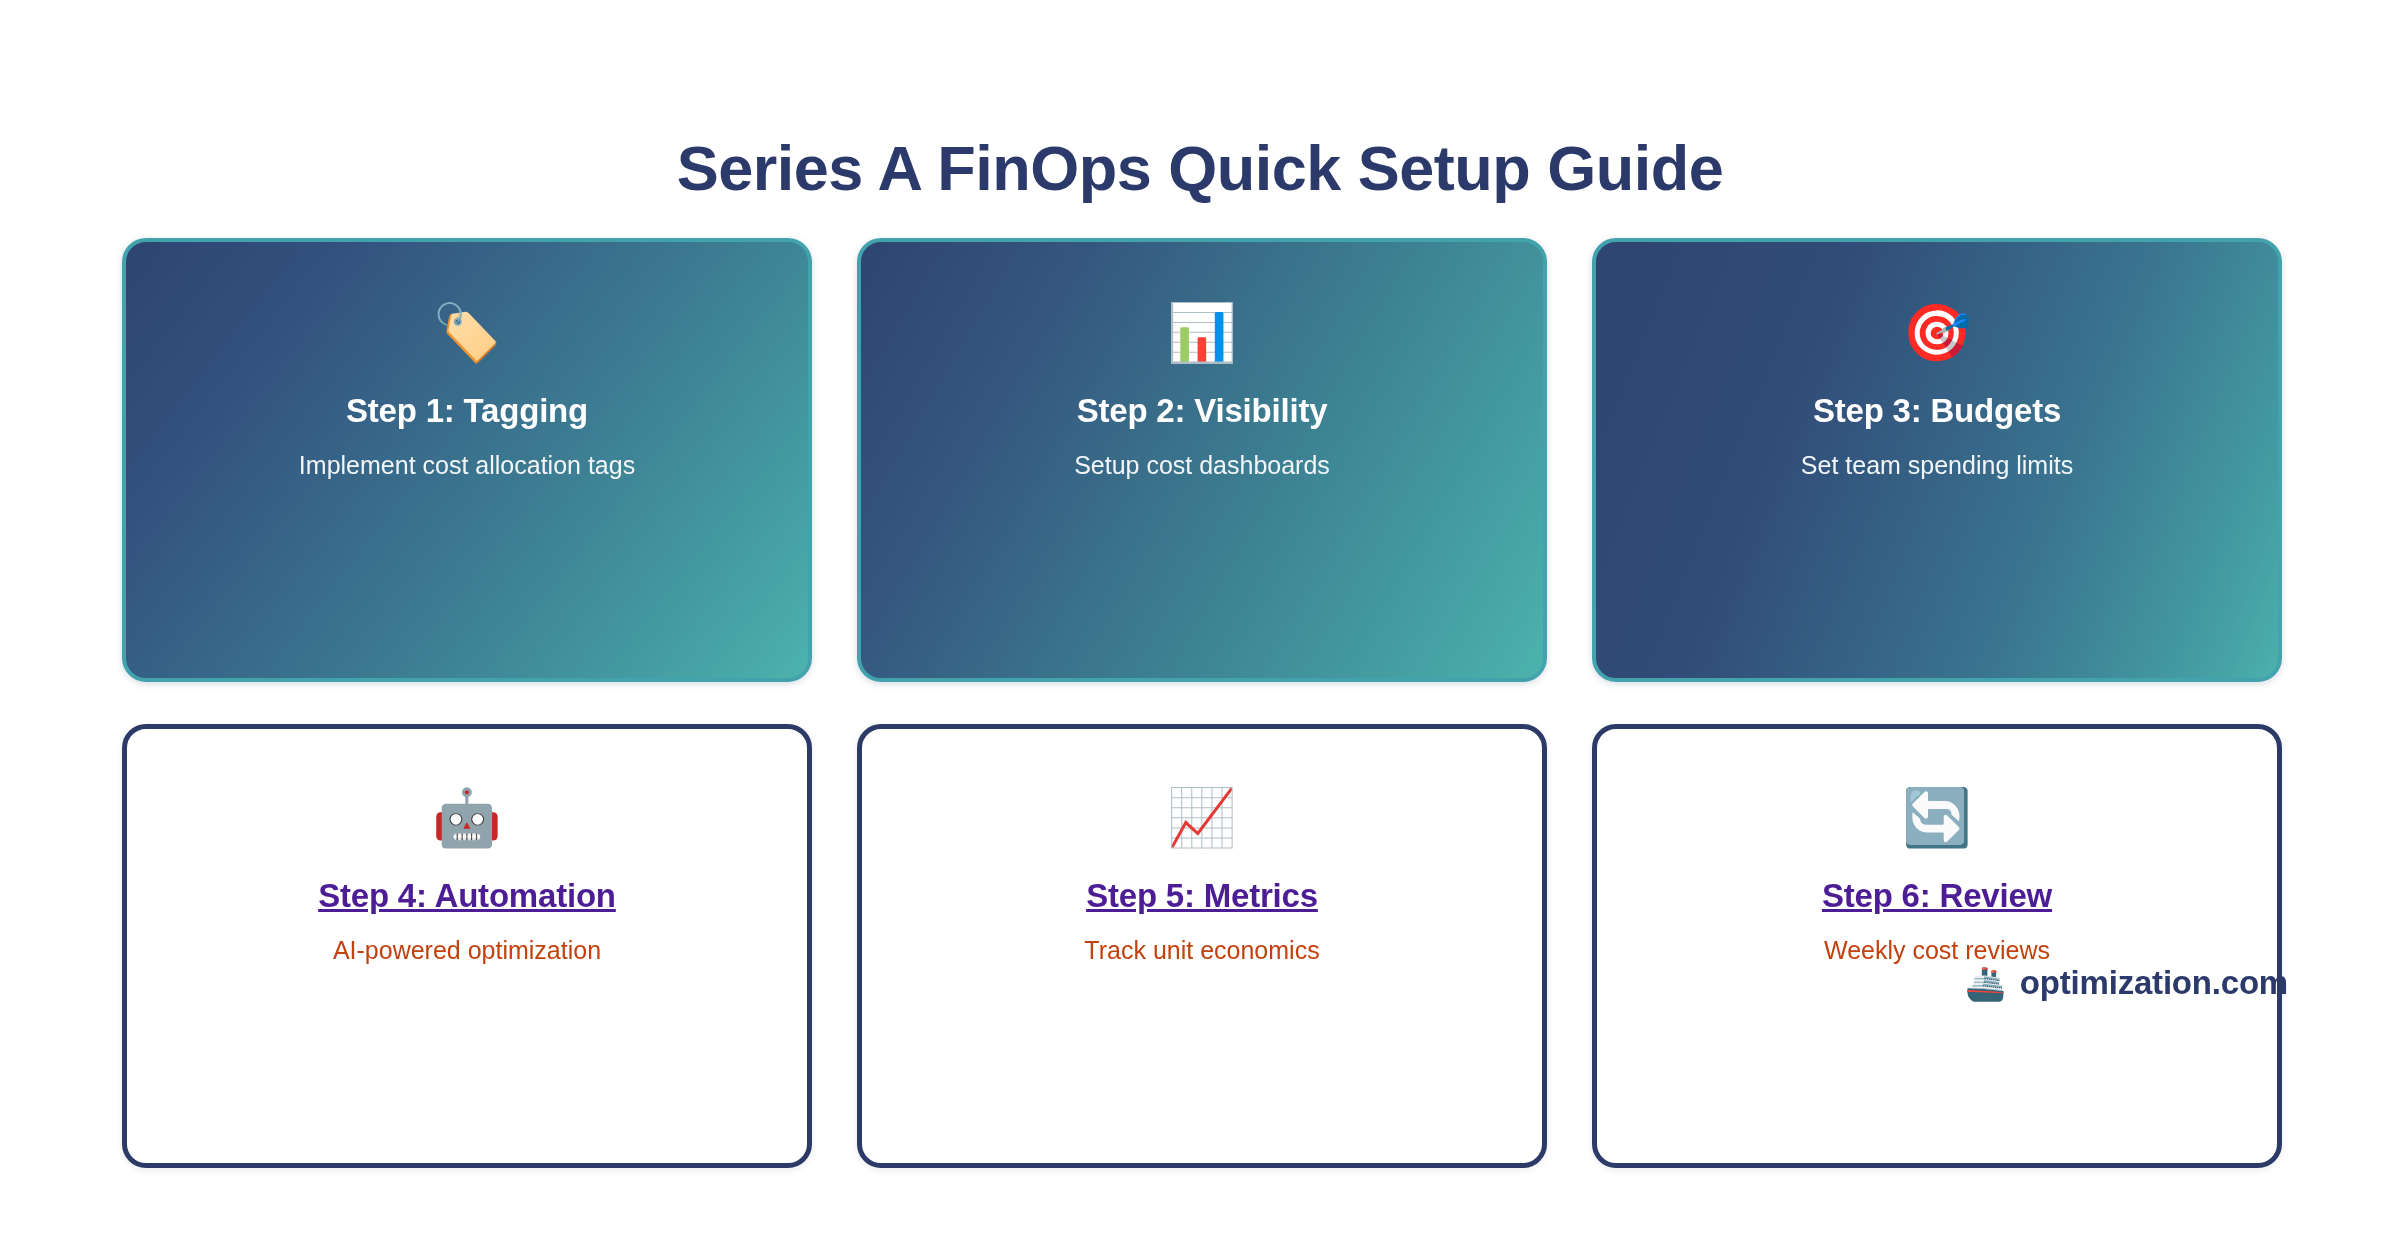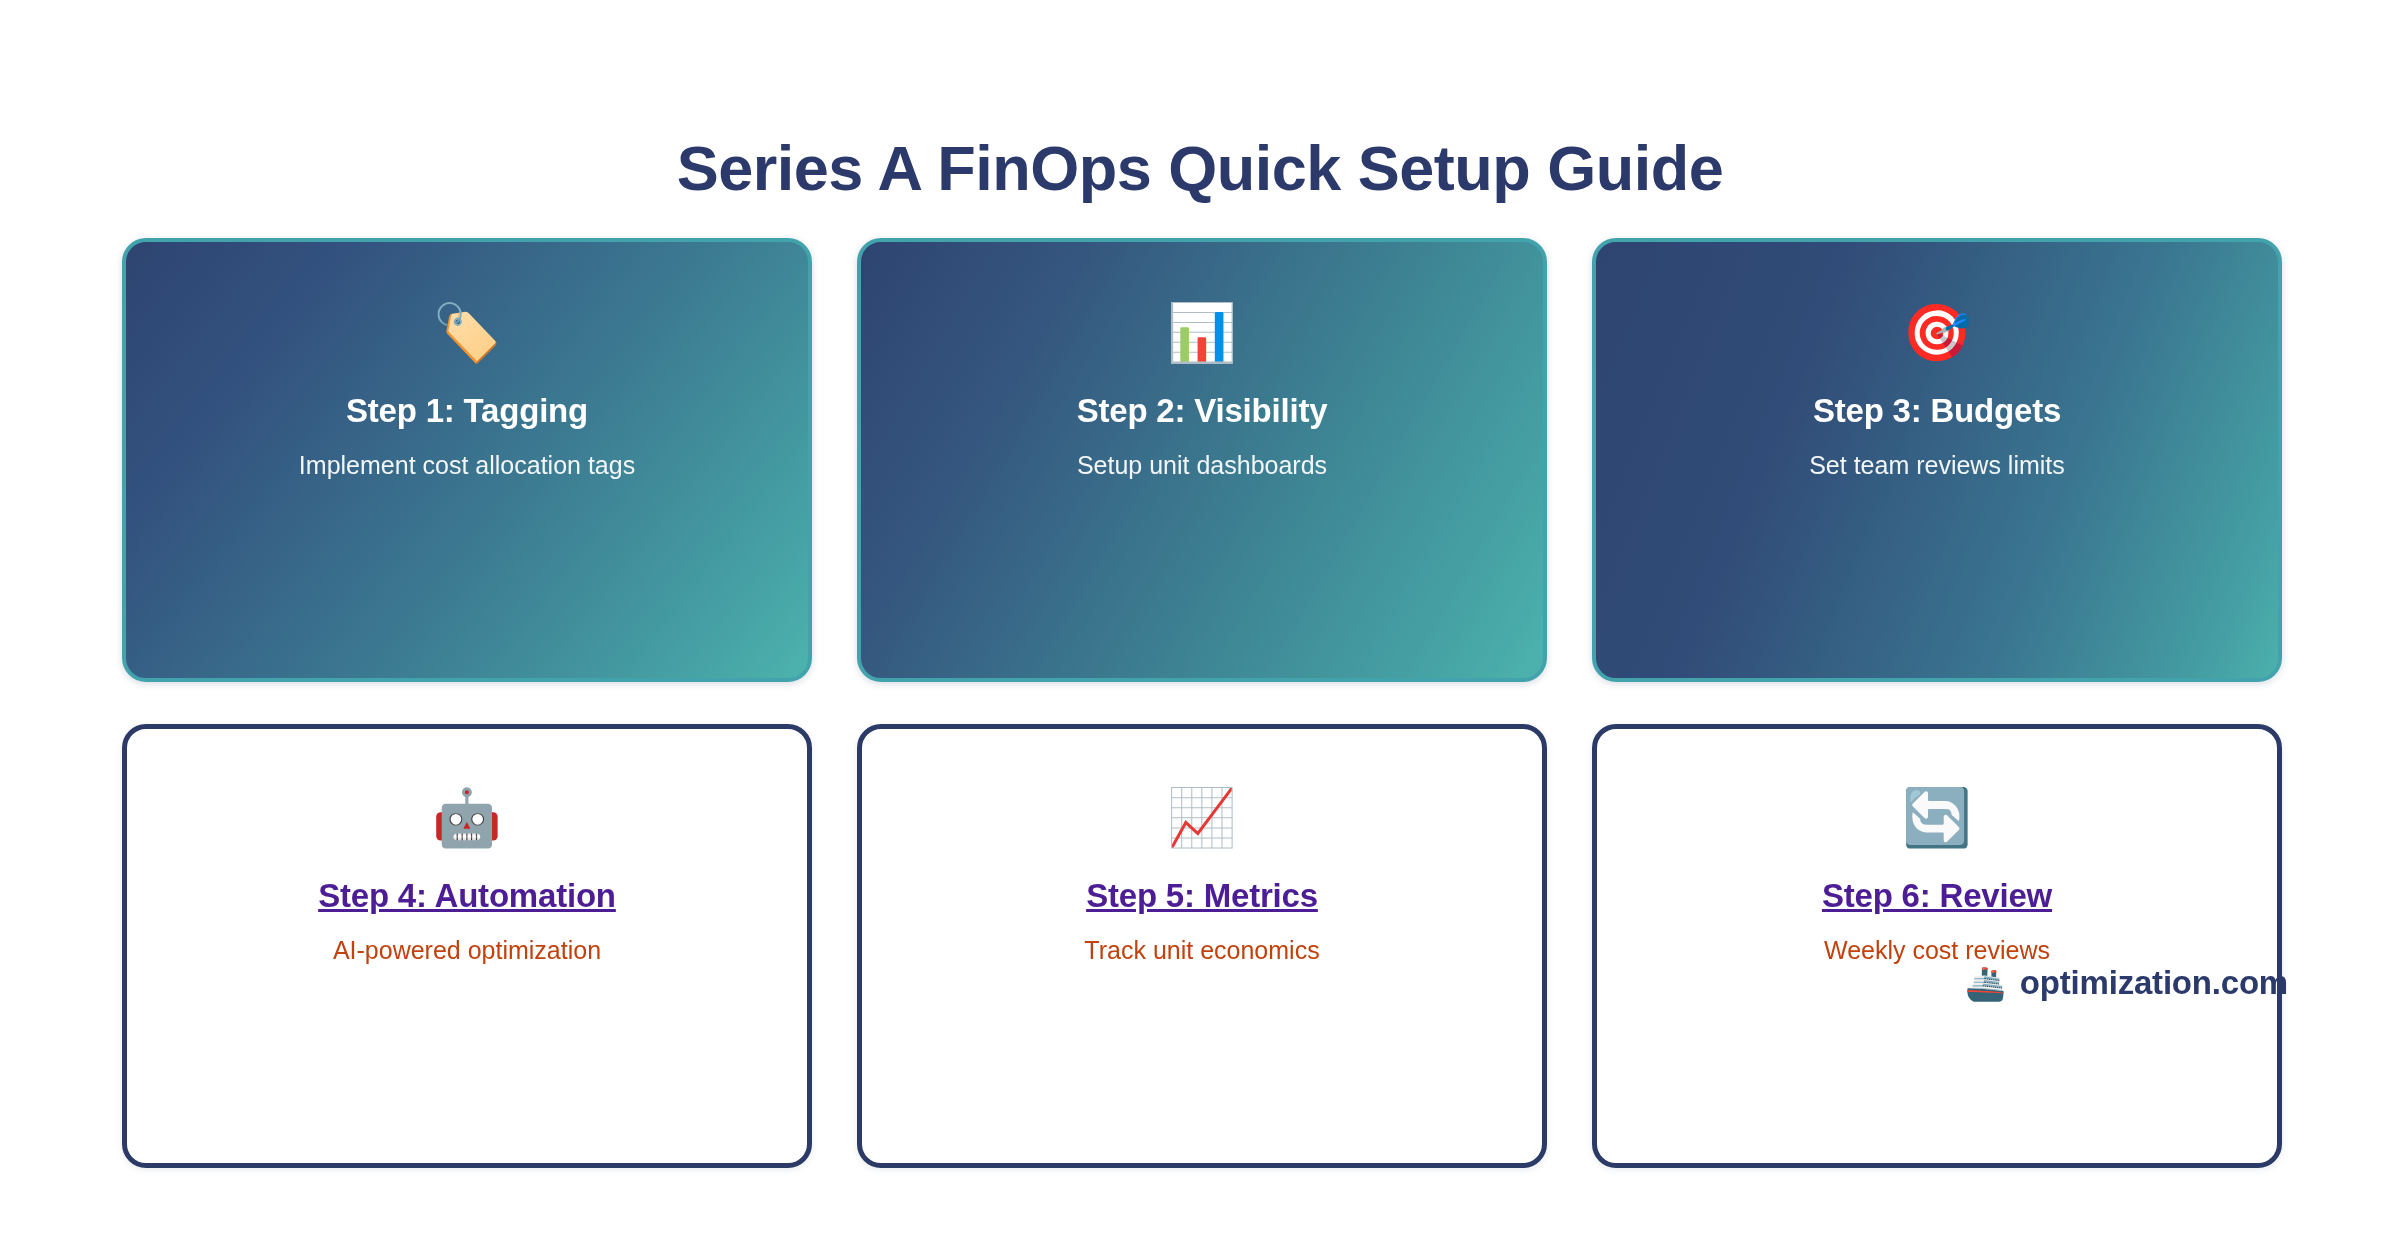--- a/index.html
+++ b/index.html
@@ -150,27 +150,27 @@
 
     <div class="card card--filled c1">
       <div class="card-icon">🏷️</div>
       <div class="card-title">Step 1: Tagging</div>
       <div class="card-desc">Implement cost allocation tags</div>
     </div>
 
     <div class="card card--filled c2">
       <div class="card-icon">📊</div>
       <div class="card-title">Step 2: Visibility</div>
-      <div class="card-desc">Setup unit dashboards</div>
+      <div class="card-desc">Setup cost dashboards</div>
     </div>
 
     <div class="card card--filled c3">
       <div class="card-icon">🎯</div>
       <div class="card-title">Step 3: Budgets</div>
-      <div class="card-desc">Set team reviews limits</div>
+      <div class="card-desc">Set team spending limits</div>
     </div>
 
     <div class="card card--outlined c4">
       <div class="card-icon">🤖</div>
       <div class="card-title">Step 4: Automation</div>
       <div class="card-desc">AI-powered optimization</div>
     </div>
 
     <div class="card card--outlined c5">
       <div class="card-icon">📈</div>

